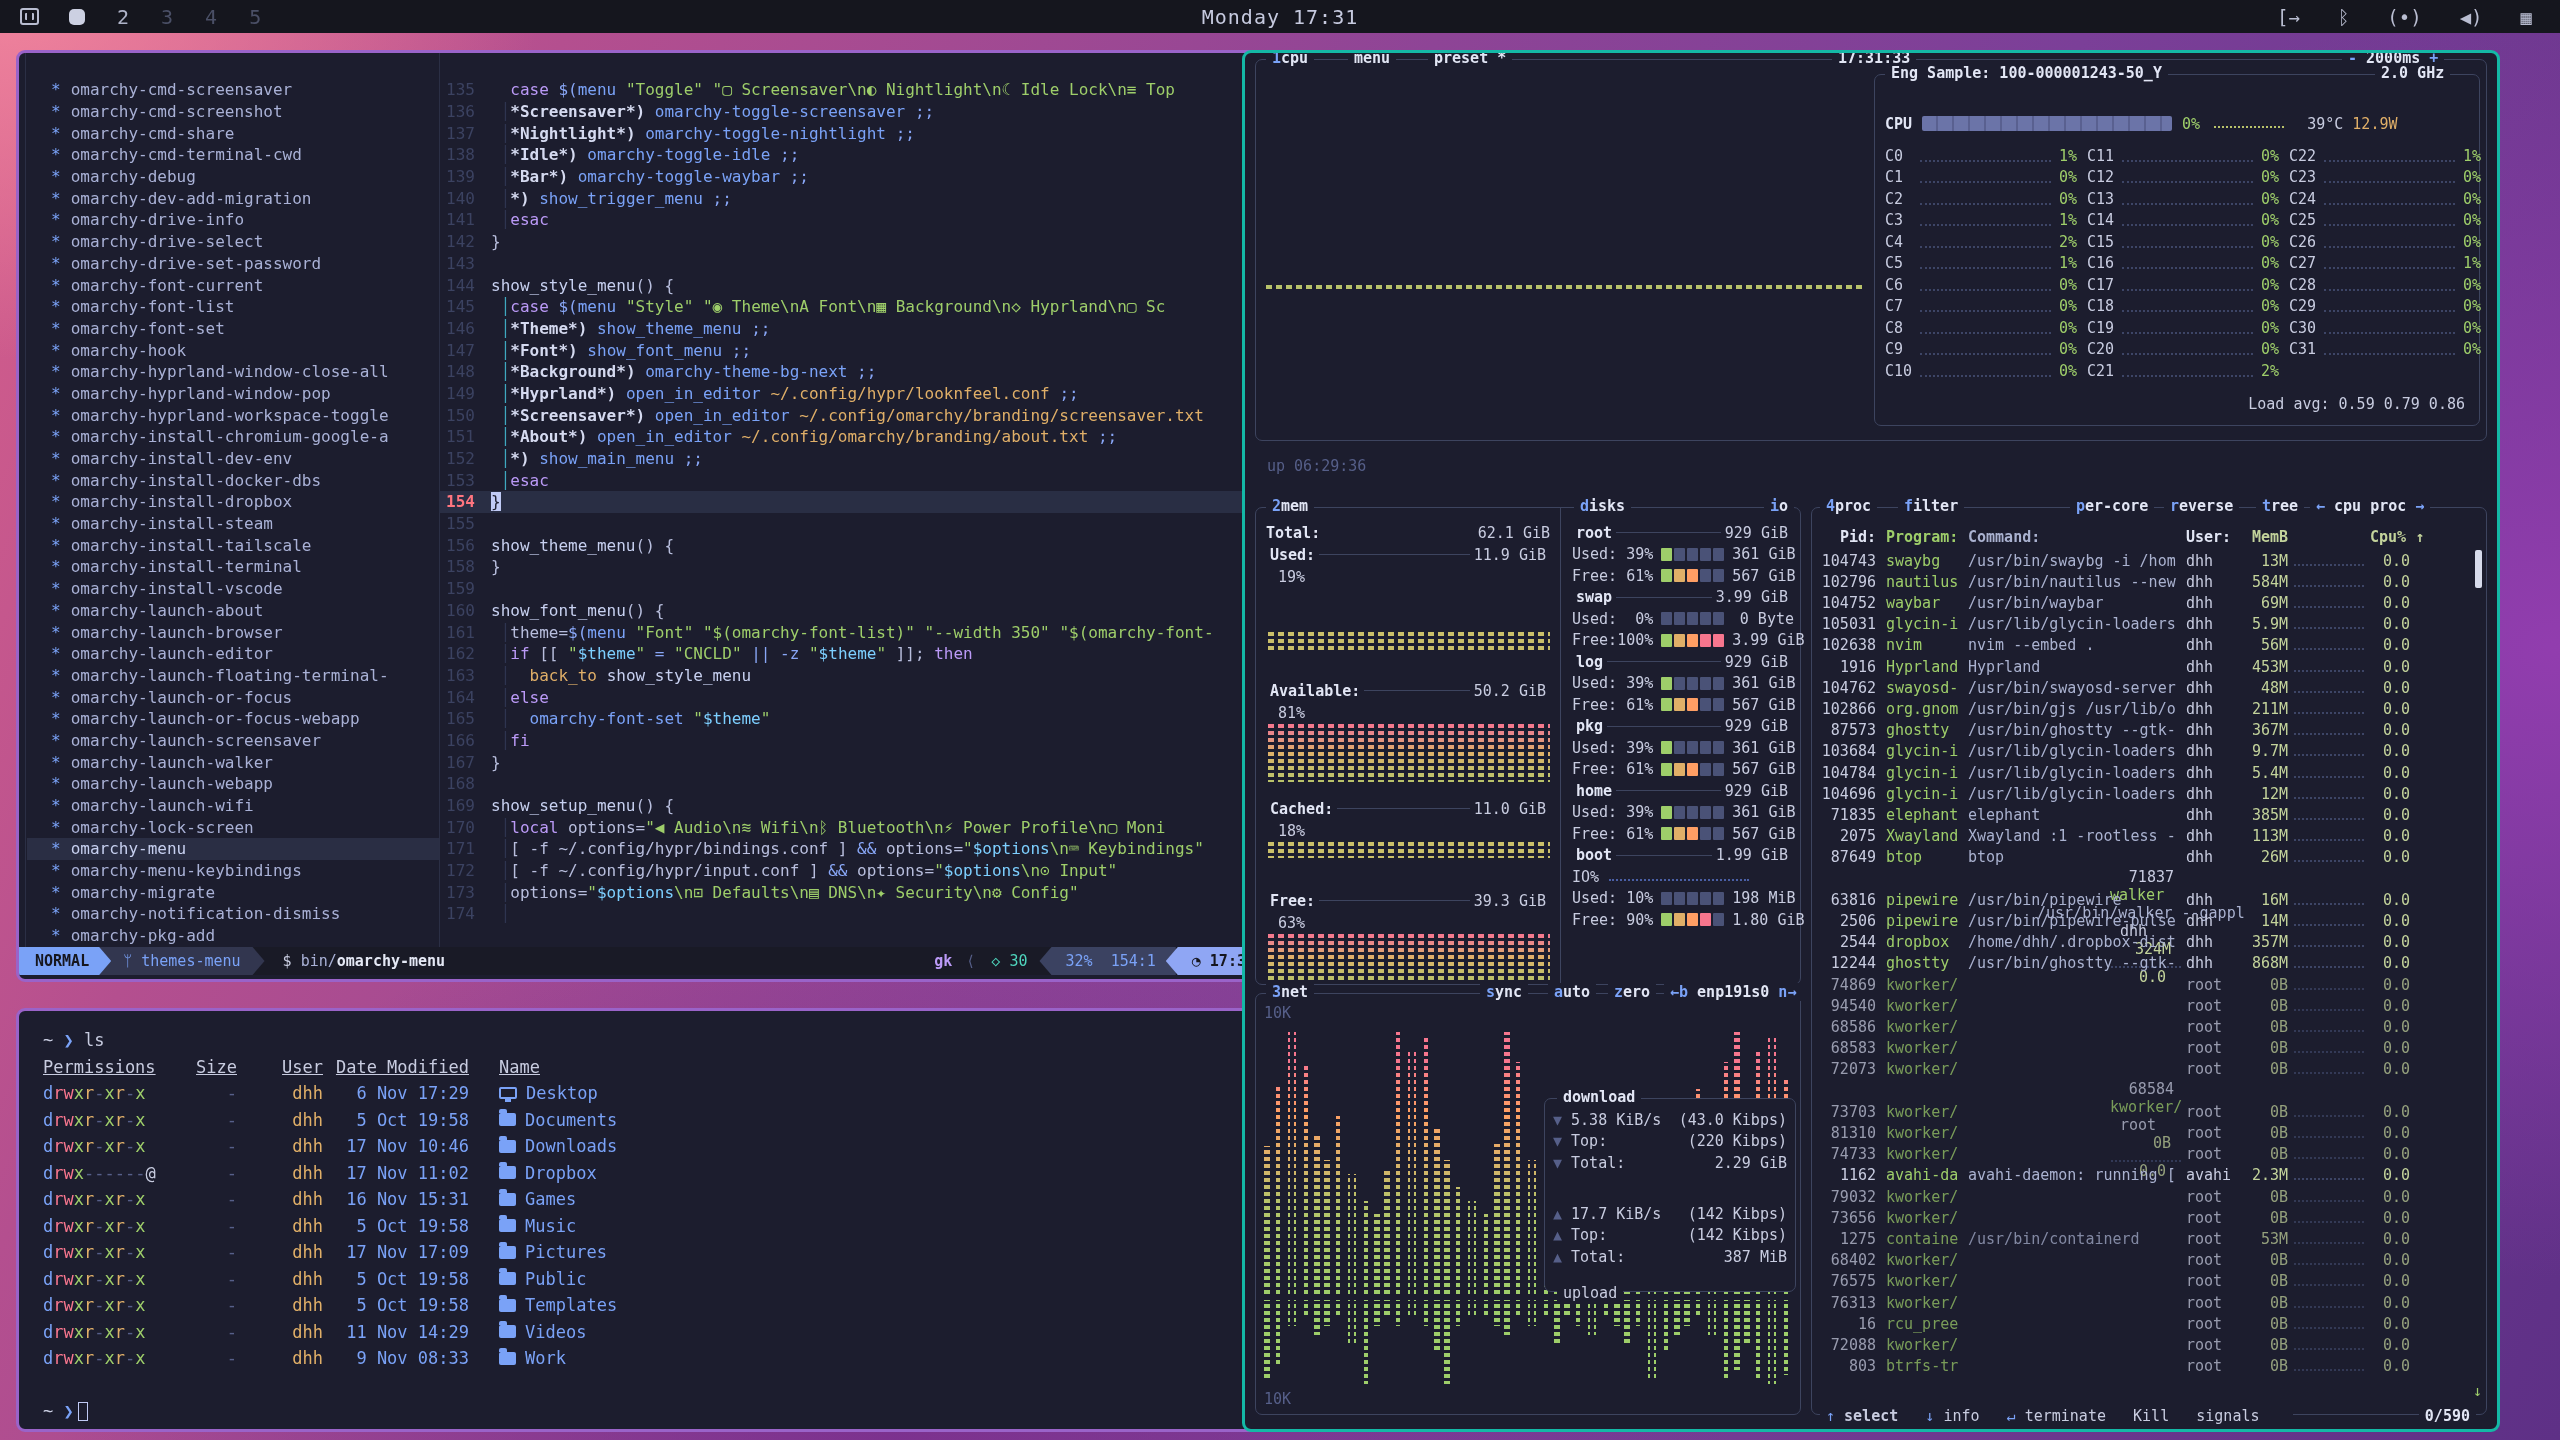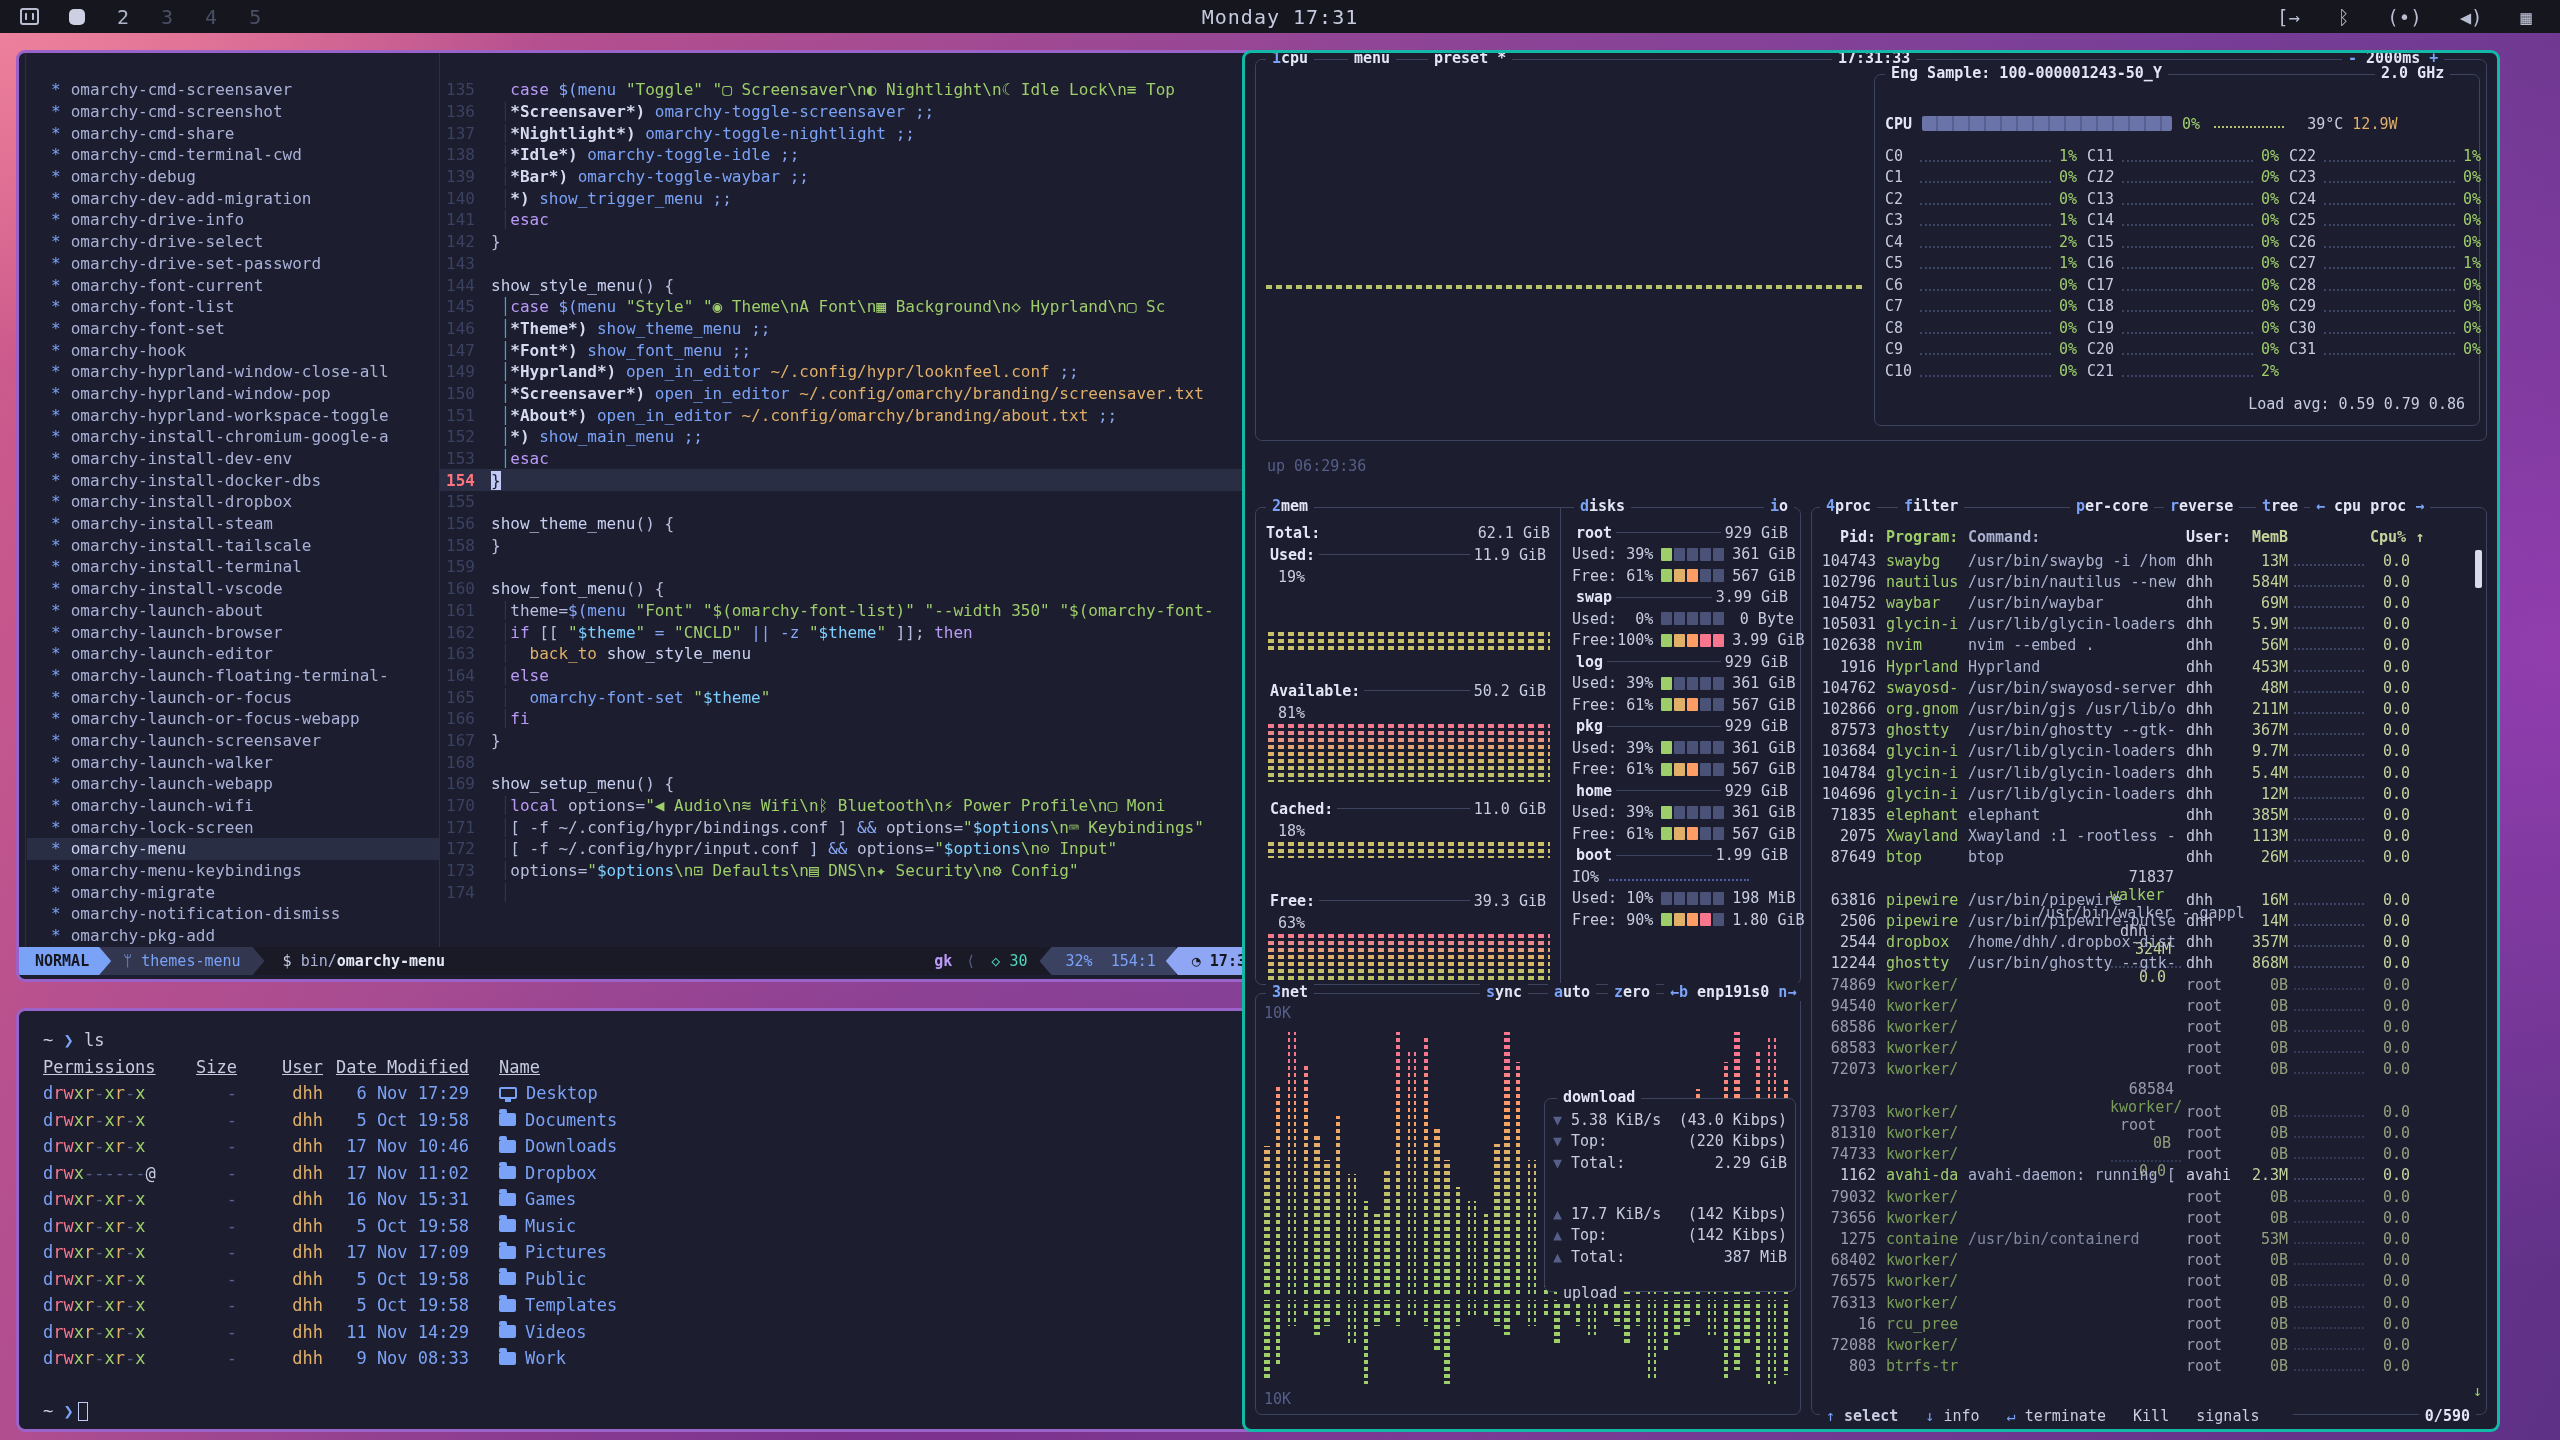--- a/index.html
+++ b/index.html
@@ -184,20 +184,21 @@
         <div class="crow"><span class="gut">138</span><span class="cline"><span class="sg-t"> </span><span class="sg-gd">│</span><span class="sg-p">*Idle*)</span><span class="sg-t"> </span><span class="sg-c">omarchy-toggle-idle</span><span class="sg-t"> </span><span class="sg-o">;;</span></span></div>
         <div class="crow"><span class="gut">139</span><span class="cline"><span class="sg-t"> </span><span class="sg-gd">│</span><span class="sg-p">*Bar*)</span><span class="sg-t"> </span><span class="sg-c">omarchy-toggle-waybar</span><span class="sg-t"> </span><span class="sg-o">;;</span></span></div>
         <div class="crow"><span class="gut">140</span><span class="cline"><span class="sg-t"> </span><span class="sg-gd">│</span><span class="sg-p">*)</span><span class="sg-t"> </span><span class="sg-c">show_trigger_menu</span><span class="sg-t"> </span><span class="sg-o">;;</span></span></div>
         <div class="crow"><span class="gut">141</span><span class="cline"><span class="sg-t"> </span><span class="sg-gd">│</span><span class="sg-k">esac</span></span></div>
         <div class="crow"><span class="gut">142</span><span class="cline"><span class="sg-t">}</span></span></div>
         <div class="crow"><span class="gut">143</span><span class="cline"></span></div>
         <div class="crow"><span class="gut">144</span><span class="cline"><span class="sg-f">show_style_menu</span><span class="sg-t">() {</span></span></div>
         <div class="crow"><span class="gut">145</span><span class="cline"><span class="sg-t"> </span><span class="sg-gc">│</span><span class="sg-k">case</span><span class="sg-t"> </span><span class="sg-o">$(</span><span class="sg-c">menu</span><span class="sg-t"> </span><span class="sg-s">"Style"</span><span class="sg-t"> </span><span class="sg-s">"◉ Theme\nA Font\n▦ Background\n◇ Hyprland\n▢ Sc</span></span></div>
         <div class="crow"><span class="gut">146</span><span class="cline"><span class="sg-t"> </span><span class="sg-gc">│</span><span class="sg-p">*Theme*)</span><span class="sg-t"> </span><span class="sg-c">show_theme_menu</span><span class="sg-t"> </span><span class="sg-o">;;</span></span></div>
         <div class="crow"><span class="gut">147</span><span class="cline"><span class="sg-t"> </span><span class="sg-gc">│</span><span class="sg-p">*Font*)</span><span class="sg-t"> </span><span class="sg-c">show_font_menu</span><span class="sg-t"> </span><span class="sg-o">;;</span></span></div>
+        <div class="crow"><span class="gut">148</span><span class="cline"><span class="sg-t"> </span><span class="sg-gc">│</span><span class="sg-p">*Background*)</span><span class="sg-t"> </span><span class="sg-c">omarchy-theme-bg-next</span><span class="sg-t"> </span><span class="sg-o">;;</span></span></div>
         <div class="crow"><span class="gut">149</span><span class="cline"><span class="sg-t"> </span><span class="sg-gc">│</span><span class="sg-p">*Hyprland*)</span><span class="sg-t"> </span><span class="sg-c">open_in_editor</span><span class="sg-t"> </span><span class="sg-pa">~/.config/hypr/looknfeel.conf</span><span class="sg-t"> </span><span class="sg-o">;;</span></span></div>
         <div class="crow"><span class="gut">150</span><span class="cline"><span class="sg-t"> </span><span class="sg-gc">│</span><span class="sg-p">*Screensaver*)</span><span class="sg-t"> </span><span class="sg-c">open_in_editor</span><span class="sg-t"> </span><span class="sg-pa">~/.config/omarchy/branding/screensaver.txt</span></span></div>
         <div class="crow"><span class="gut">151</span><span class="cline"><span class="sg-t"> </span><span class="sg-gc">│</span><span class="sg-p">*About*)</span><span class="sg-t"> </span><span class="sg-c">open_in_editor</span><span class="sg-t"> </span><span class="sg-pa">~/.config/omarchy/branding/about.txt</span><span class="sg-t"> </span><span class="sg-o">;;</span></span></div>
         <div class="crow"><span class="gut">152</span><span class="cline"><span class="sg-t"> </span><span class="sg-gc">│</span><span class="sg-p">*)</span><span class="sg-t"> </span><span class="sg-c">show_main_menu</span><span class="sg-t"> </span><span class="sg-o">;;</span></span></div>
         <div class="crow"><span class="gut">153</span><span class="cline"><span class="sg-t"> </span><span class="sg-gc">│</span><span class="sg-k">esac</span></span></div>
         <div class="crow cur-row"><span class="gut">154</span><span class="cline"><span class="sg-cur">}</span></span></div>
         <div class="crow"><span class="gut">155</span><span class="cline"></span></div>
         <div class="crow"><span class="gut">156</span><span class="cline"><span class="sg-f">show_theme_menu</span><span class="sg-t">() {</span></span></div>
         <div class="crow"><span class="gut">158</span><span class="cline"><span class="sg-t">}</span></span></div>
         <div class="crow"><span class="gut">159</span><span class="cline"></span></div>
@@ -281,21 +282,21 @@
           <div class="brow " style="left: 10px; top: 113px; width: 192px;"><span>C2 </span><span class="cdots"></span><span class="g-green">0%</span></div>
           <div class="brow " style="left: 10px; top: 134.5px; width: 192px;"><span>C3 </span><span class="cdots"></span><span class="g-green">1%</span></div>
           <div class="brow " style="left: 10px; top: 156px; width: 192px;"><span>C4 </span><span class="cdots"></span><span class="g-green">2%</span></div>
           <div class="brow " style="left: 10px; top: 177.5px; width: 192px;"><span>C5 </span><span class="cdots"></span><span class="g-green">1%</span></div>
           <div class="brow " style="left: 10px; top: 199px; width: 192px;"><span>C6 </span><span class="cdots"></span><span class="g-green">0%</span></div>
           <div class="brow " style="left: 10px; top: 220.5px; width: 192px;"><span>C7 </span><span class="cdots"></span><span class="g-green">0%</span></div>
           <div class="brow " style="left: 10px; top: 242px; width: 192px;"><span>C8 </span><span class="cdots"></span><span class="g-green">0%</span></div>
           <div class="brow " style="left: 10px; top: 263.5px; width: 192px;"><span>C9 </span><span class="cdots"></span><span class="g-green">0%</span></div>
           <div class="brow " style="left: 10px; top: 285px; width: 192px;"><span>C10</span><span class="cdots"></span><span class="g-green">0%</span></div>
           <div class="brow " style="left: 212px; top: 70px; width: 192px;"><span>C11</span><span class="cdots"></span><span class="g-green">0%</span></div>
-          <div class="brow " style="left: 212px; top: 91.5px; width: 192px; font-style: italic;"><span>C12</span><span class="cdots"></span><span class="g-green">0%</span></div>
+          <div class="brow " style="left: 212px; top: 91.5px; width: 192px;"><span>C12</span><span class="cdots"></span><span class="g-green">0%</span></div>
           <div class="brow " style="left: 212px; top: 113px; width: 192px;"><span>C13</span><span class="cdots"></span><span class="g-green">0%</span></div>
           <div class="brow " style="left: 212px; top: 134.5px; width: 192px;"><span>C14</span><span class="cdots"></span><span class="g-green">0%</span></div>
           <div class="brow " style="left: 212px; top: 156px; width: 192px;"><span>C15</span><span class="cdots"></span><span class="g-green">0%</span></div>
           <div class="brow " style="left: 212px; top: 177.5px; width: 192px;"><span>C16</span><span class="cdots"></span><span class="g-green">0%</span></div>
           <div class="brow " style="left: 212px; top: 199px; width: 192px;"><span>C17</span><span class="cdots"></span><span class="g-green">0%</span></div>
           <div class="brow " style="left: 212px; top: 220.5px; width: 192px;"><span>C18</span><span class="cdots"></span><span class="g-green">0%</span></div>
           <div class="brow " style="left: 212px; top: 242px; width: 192px;"><span>C19</span><span class="cdots"></span><span class="g-green">0%</span></div>
           <div class="brow " style="left: 212px; top: 263.5px; width: 192px;"><span>C20</span><span class="cdots"></span><span class="g-green">0%</span></div>
           <div class="brow " style="left: 212px; top: 285px; width: 192px;"><span>C21</span><span class="cdots"></span><span class="g-green">2%</span></div>
           <div class="brow " style="left: 414px; top: 70px; width: 192px;"><span>C22</span><span class="cdots"></span><span class="g-green">1%</span></div>

